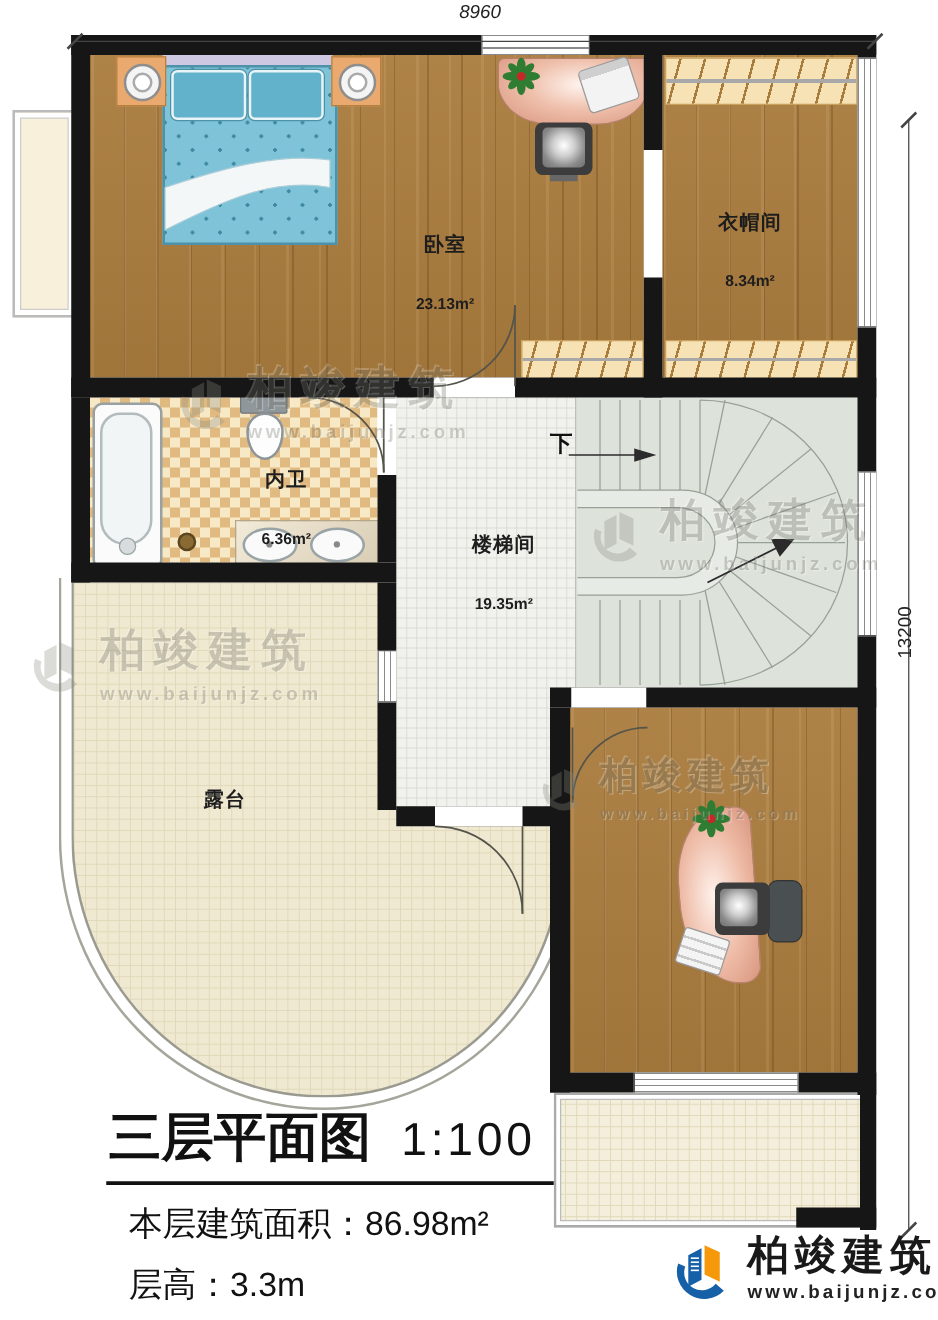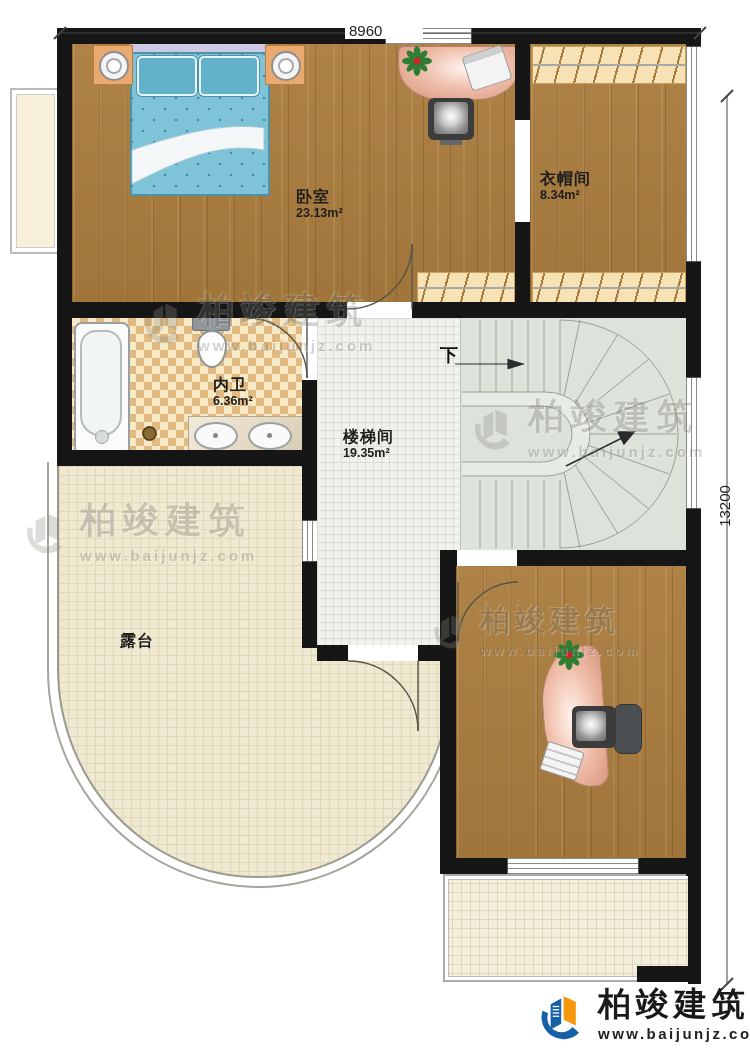--- a/index.html
+++ b/index.html
@@ -18,23 +18,23 @@
     background-size:8px 8px;}
   .terrfloor{background-color:#efe9d1;
     background-image:linear-gradient(#e0d8b8 1px,transparent 1px),linear-gradient(90deg,#e0d8b8 1px,transparent 1px);
     background-size:9px 9px;}
   .sage{background:#dde3db;border-left:1px solid #b9c1b8;}
   .win-h{background:#fff;background-image:repeating-linear-gradient(180deg,#8a8a8a 0 1px,transparent 1px 5px);
          border-left:1px solid #555;border-right:1px solid #555;}
   .win-v{background:#fff;background-image:repeating-linear-gradient(90deg,#8a8a8a 0 1px,transparent 1px 5px);
          border-top:1px solid #555;border-bottom:1px solid #555;}
   .gap{background:#fff;}
-  .room-label{color:#1d1d1d;font-weight:bold;line-height:1.15;z-index:30;}
+  .room-label{text-align:center;color:#1d1d1d;font-weight:bold;line-height:1.15;z-index:30;}
   .room-label .nm{font-size:16px;letter-spacing:1px;}
-  .room-label .ar{font-size:12.5px;}
+  .room-label .ar{font-size:12.5px;margin-top:30px;}
   .rack{background-color:#f6e2b4;border:1px solid #c89f5b;
     background-image:
       linear-gradient(0deg, transparent 46%, #a8a8a8 46% 54%, transparent 54%),
       repeating-linear-gradient(105deg, transparent 0 10px, #a87c3c 10px 12px, transparent 12px 19px);}
   .screen{background:radial-gradient(circle at 50% 45%, #ffffff 0%, #cfcfcf 35%, #8a8a8a 70%, #6f6f6f 100%);}
   .wm{display:flex;align-items:center;gap:10px;opacity:.30;z-index:60;pointer-events:none;}
   .wm .wm-t{font-weight:bold;font-size:36px;letter-spacing:7px;color:#6f6f68;
             text-shadow:1px 1px 0 rgba(255,255,255,.9),-1px -1px 0 rgba(255,255,255,.7);}
   .wm .wm-w{font-weight:bold;font-size:15px;letter-spacing:3px;color:#6f6f68;margin-top:2px;
             text-shadow:1px 1px 0 rgba(255,255,255,.9);}
@@ -230,32 +230,32 @@
     <g stroke="#444" stroke-width="1" fill="none">
       <line x1="60" y1="33" x2="700" y2="33"></line>
       <line x1="54" y1="39" x2="66" y2="27" stroke-width="2"></line>
       <line x1="694" y1="39" x2="706" y2="27" stroke-width="2"></line>
       <line x1="727" y1="96" x2="727" y2="984"></line>
       <line x1="721" y1="102" x2="733" y2="90" stroke-width="2"></line>
       <line x1="721" y1="990" x2="733" y2="978" stroke-width="2"></line>
     </g>
   </svg>
 
-  <div class="a dim" style="left:345px;top:22px;width:70px;text-align:left;">8960</div>
+  <div class="a dim" style="left:345px;top:1px;width:70px;text-align:center;font-style:italic;">8960</div>
   <div class="a dim" style="left:688px;top:478px;width:64px;height:56px;display:flex;align-items:center;justify-content:center;transform:rotate(-90deg);background:transparent;">13200</div>
 
   <div class="a room-label" style="left:296px;top:188px;width:120px;">
     <div class="nm">卧室</div>
       <div class="ar">23.13m²</div>
   </div>
   <div class="a room-label" style="left:540px;top:170px;width:120px;">
     <div class="nm">衣帽间</div>
       <div class="ar">8.34m²</div>
   </div>
-  <div class="a room-label" style="left:169px;top:376px;width:120px;padding-left:44px;">
+  <div class="a room-label" style="left:169px;top:376px;width:120px;">
     <div class="nm">内卫</div>
       <div class="ar">6.36m²</div>
   </div>
   <div class="a room-label" style="left:343px;top:428px;width:120px;">
     <div class="nm">楼梯间</div>
       <div class="ar">19.35m²</div>
   </div>
   <div class="a room-label" style="left:120px;top:632px;width:120px;">
     <div class="nm">露台</div>
       <div class="ar"></div>
@@ -300,20 +300,31 @@
         <path d="M8 30 A 27 27 0 0 0 53 57 L 45 50 A 17.5 17.5 0 0 1 15 33 Z" fill="#8a8a82"></path>
         <path d="M18 22 L31 15 L31 46 L18 53 Z" fill="#8a8a82"></path>
         <path d="M34 12 L49 19 L49 48 L34 41 Z" fill="#8a8a82"></path>
       </svg>
     <div>
         <div class="wm-t">柏竣建筑</div>
         <div class="wm-w">www.baijunjz.com</div>
       </div>
   </div>
 
+  <div class="a" style="left:85px;top:882px;z-index:40;">
+    <div class="tb-row1">
+      <span>三层平面图</span><span class="tb-scale">1:100</span>
+    </div>
+    <div class="tb-row">
+      <span>本层建筑面积：</span><span>86.98m²</span>
+    </div>
+    <div class="tb-row">
+      <span>层高：</span><span>3.3m</span>
+    </div>
+  </div>
 
   <div class="a" style="left:536px;top:986px;display:flex;align-items:center;gap:10px;z-index:40;">
     <svg width="52" height="56" viewBox="0 0 64 68">
       <path d="M8 30 A 27 27 0 0 0 53 57 L 45 50 A 17.5 17.5 0 0 1 15 33 Z" fill="#1660a8"></path>
       <path d="M18 22 L31 15 L31 46 L18 53 Z" fill="#1660a8"></path>
       <g fill="#fff">
           <rect x="20.5" y="24" width="8" height="1.6"></rect>
           <rect x="20.5" y="28" width="8" height="1.6"></rect>
           <rect x="20.5" y="32" width="8" height="1.6"></rect>
           <rect x="20.5" y="36" width="8" height="1.6"></rect>

